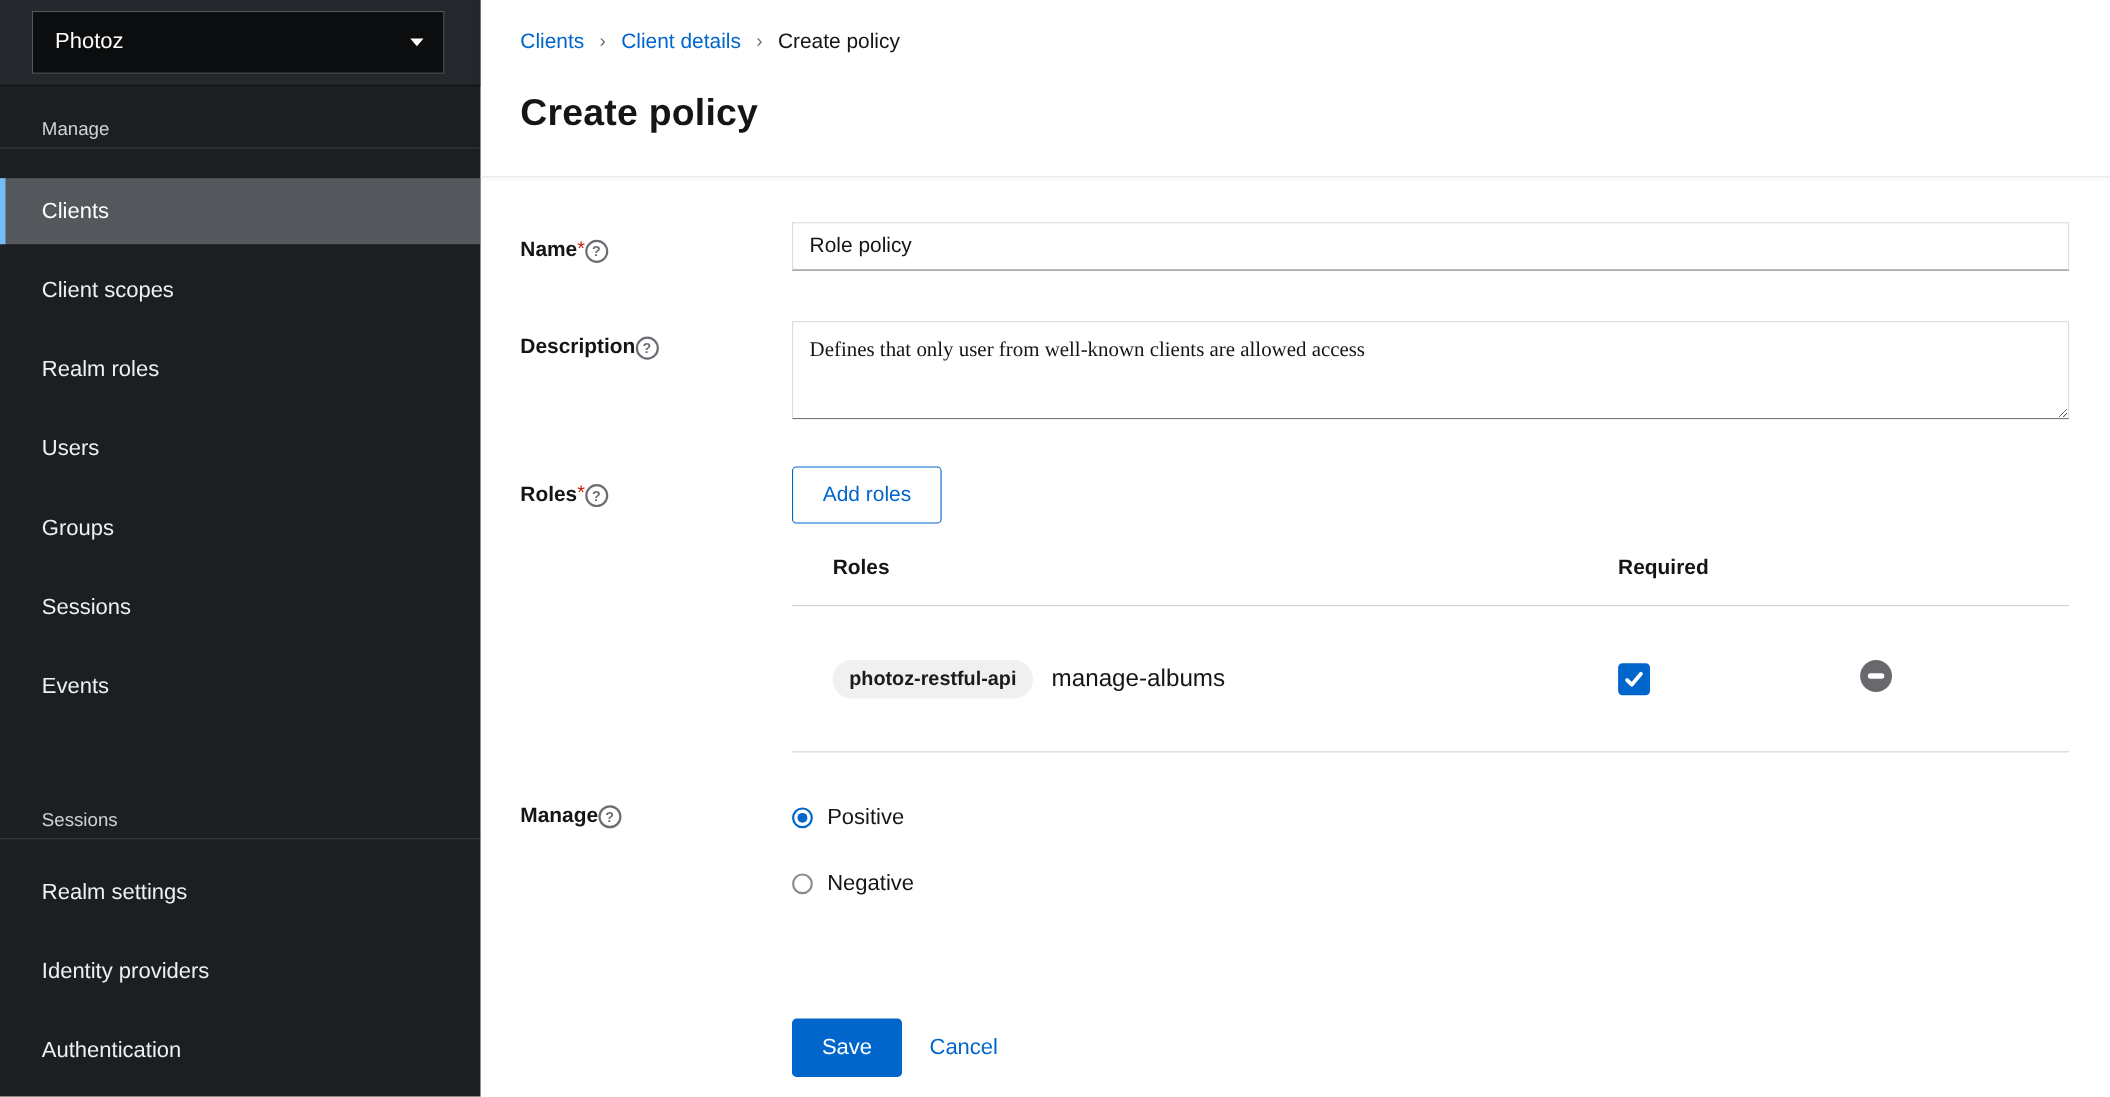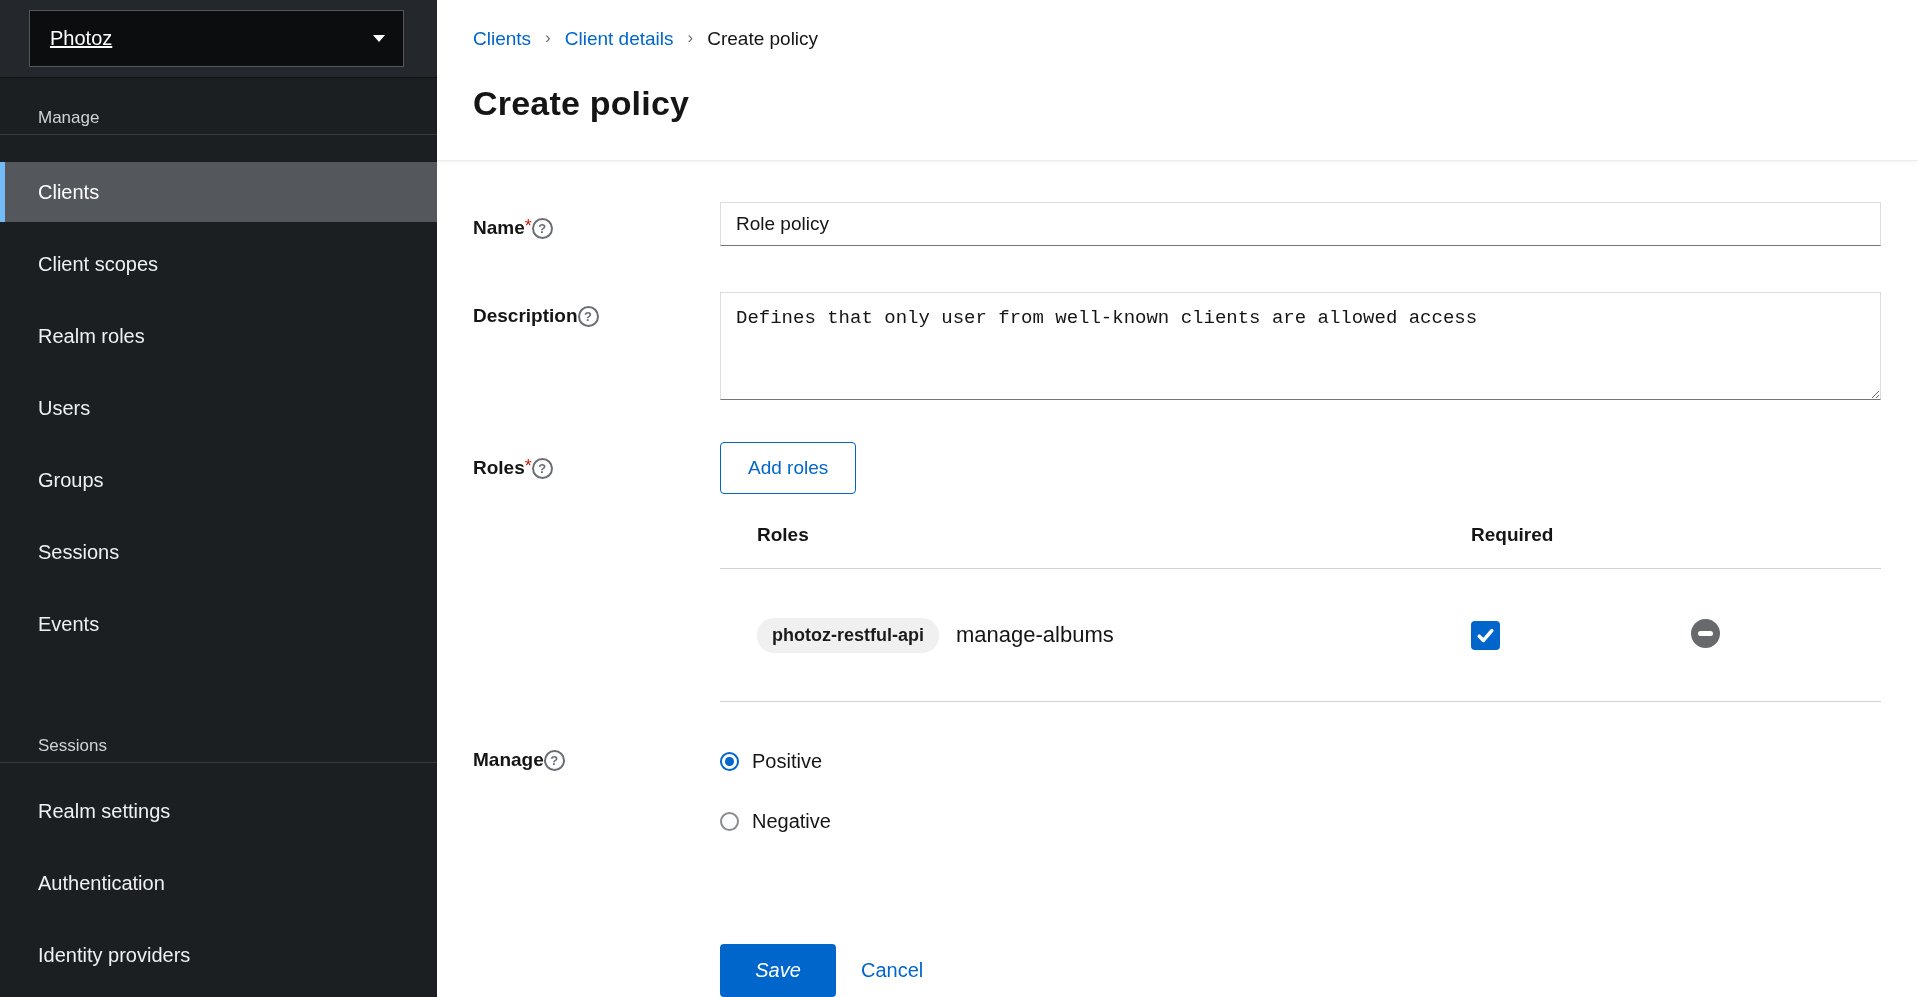--- a/index.html
+++ b/index.html
@@ -11,21 +11,21 @@
     background:#ffffff; color:#151515;
   }
 
   
   .sidebar { width:437px; min-width:437px; height:997px; background:#1c1f22; display:flex; flex-direction:column; }
   .sidebar-header { height:99px; background:#24272b; border-bottom:1px solid #101214; display:flex; align-items:center; padding:0 33px 0 29px; }
   .realm-selector {
     width:100%; height:57px; background:#0b0d0e; border:1px solid #53565a;
     color:#fff; font-size:20px; font-family:inherit;
     display:flex; align-items:center; justify-content:space-between;
-    padding:0 18px 0 20px; cursor:pointer;text-decoration:underline;
+    padding:0 18px 0 20px; cursor:pointer;
   }
   .caret-down { width:0; height:0; border-left:6px solid transparent; border-right:6px solid transparent; border-top:7px solid #ffffff; }
   .nav-section-title { margin:0; font-weight:400; color:#d0d2d4; font-size:17px; padding:30px 0 6px 38px; }
   .nav-section-title.configure { padding-top:70px; }
   .nav-divider { border:0; border-top:1px solid #36393d; margin:0; }
   .nav-list { list-style:none; margin:0; padding:27px 0 0 0; }
   .nav-list.configure { padding-top:18px; }
   .nav-item {
     height:60px; margin-bottom:12px; display:flex; align-items:center;
     padding-left:33px; border-left:5px solid transparent;
@@ -53,21 +53,21 @@
     width:21px; height:21px; border:2px solid #6a6e73; border-radius:50%;
     display:inline-flex; align-items:center; justify-content:center;
     color:#6a6e73; font-size:13px; font-weight:700; cursor:pointer; flex:none;
   }
 
   .text-input {
     width:100%; height:44px; font-size:19px; font-family:inherit; color:#151515;
     border:1px solid #dcdcdc; border-bottom-color:#72767b; background:#fff; padding:0 15px;
   }
   .textarea {
-    width:100%; height:108px; font-size:19px; font-family:Liberation Mono, monospace; color:#151515;
+    width:100%; height:89px; font-size:19px; font-family:Liberation Serif, serif; color:#151515;
     border:1px solid #dcdcdc; border-bottom-color:#72767b; background:#fff;
     padding:12px 15px; resize:vertical; line-height:1.45;
   }
 
   .btn-secondary {
     height:52px; padding:0 27px; background:#fff; color:#0066cc;
     border:1px solid #0066cc; border-radius:4px; font-size:19px; font-family:inherit; cursor:pointer;
   }
 
   .roles-table { width:100%; border-collapse:collapse; margin-top:10px; }
@@ -91,22 +91,22 @@
   .logic-group { margin-top:45px; margin-bottom:0; }
   .radio-row { display:flex; align-items:center; gap:13px; height:28px; cursor:pointer; }
   .radio-row + .radio-row { margin-top:32px; }
   .radio { width:19px; height:19px; border-radius:50%; border:2px solid #8a8d90; background:#fff; flex:none;
     display:flex; align-items:center; justify-content:center; }
   .radio.checked { border-color:#0066cc; }
   .radio.checked .radio-dot { width:9px; height:9px; border-radius:50%; background:#0066cc; }
   .radio-label { font-size:20px; color:#151515; }
 
   .form-actions { margin-top:109px; display:flex; align-items:center; }
-  .btn-primary { width:116px; height:53px; background:#0066cc; color:#fff; border:0; border-radius:4px;
-    font-size:20px; font-family:inherit; cursor:pointer;font-style:italic; }
+  .btn-primary { width:100px; height:53px; background:#0066cc; color:#fff; border:0; border-radius:4px;
+    font-size:20px; font-family:inherit; cursor:pointer; }
   .cancel-link { margin-left:25px; color:#0066cc; font-size:20px; text-decoration:none; cursor:pointer; }
 </style>
 </head>
 <body>
 
 <aside class="sidebar">
   <div class="sidebar-header">
     <button class="realm-selector">
       <span>Photoz</span>
       <span class="caret-down"></span>
@@ -121,22 +121,22 @@
       <li class="nav-item">Realm roles</li>
       <li class="nav-item">Users</li>
       <li class="nav-item">Groups</li>
       <li class="nav-item">Sessions</li>
       <li class="nav-item">Events</li>
     </ul>
     <h2 class="nav-section-title configure">Sessions</h2>
     <hr class="nav-divider">
     <ul class="nav-list configure">
       <li class="nav-item">Realm settings</li>
+      <li class="nav-item">Identity providers</li>
       <li class="nav-item">Authentication</li>
-      <li class="nav-item">Identity providers</li>
     </ul>
   </nav>
 </aside>
 
 <main class="main">
   <header class="page-header">
     <nav class="breadcrumb">
       <a>Clients</a>
       <span class="sep">›</span>
       <a>Client details</a>

